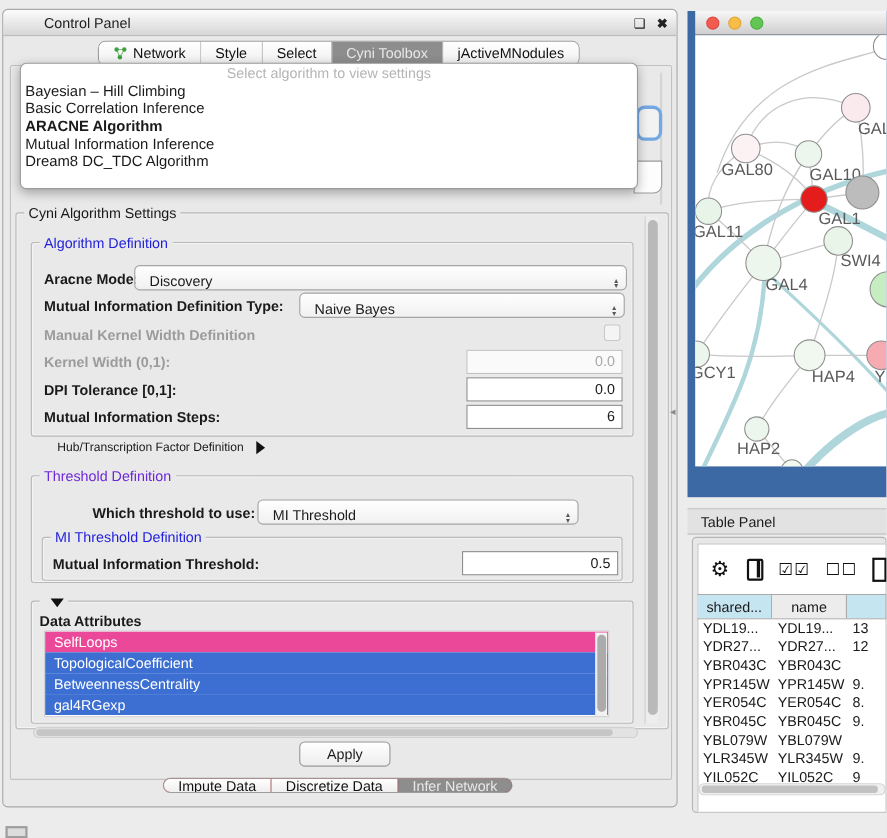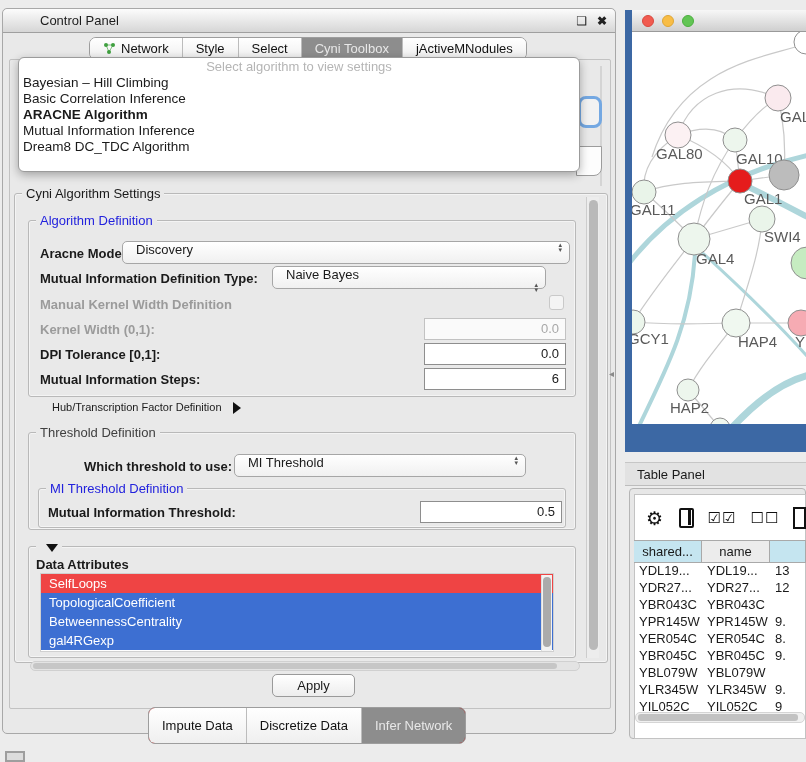--- a/index.html
+++ b/index.html
@@ -45,21 +45,21 @@
 
   
   .group { position:absolute; border:1px solid #b9b9b9; border-radius:3px;
            box-shadow:inset 0 0 0 1px #f4f4f4; }
   .legend { position:absolute; font-size:13px; background:#e9e9e9; padding:0 4px; white-space:nowrap; }
 
   label.fld { position:absolute; font-size:13px; font-weight:bold; white-space:nowrap; }
   label.dis { color:#9b9b9b; }
 
   .combo { position:absolute; height:23px; background:linear-gradient(#ffffff,#f0f0f0);
-           border:1px solid #a6a6a6; border-radius:5px; display:flex; align-items:flex-start;
+           border:1px solid #a6a6a6; border-radius:5px; display:flex; align-items:flex-end;
            font-size:13px; padding-left:13px; }
   .combo .arrows { margin-left:auto; margin-right:7px; display:flex; flex-direction:column;
                    font-size:7px; line-height:5px; color:#555; }
   .field { position:absolute; height:22px; background:#fff; border:1px solid #8e8e8e;
            font-size:13px; text-align:right; padding:0 6px; line-height:20px; }
   .field.dis { background:#fafafa; border-color:#c2c2c2; color:#a8a8a8; }
   .checkbox { position:absolute; width:15px; height:15px; background:#f4f4f4;
               border:1px solid #c9c9c9; border-radius:3px; }
 
   .tri-right { display:inline-block; width:0; height:0; border-left:8px solid #111;
@@ -80,21 +80,21 @@
   .hthumb { position:absolute; left:2px; top:1px; width:524px; height:6px; background:#c6c6c6; border-radius:3px; }
 
   .vscroll { position:absolute; left:586px; top:197px; width:13px; height:461px;
              background:#ededed; border-left:1px solid #cdcdcd; }
   .vthumb { position:absolute; left:2px; top:3px; width:9px; height:450px; background:#b9b9b9; border-radius:5px; }
 
   .apply-btn { position:absolute; left:272px; top:674px; width:83px; height:23px;
                background:linear-gradient(#ffffff,#ededed); border:1px solid #9a9a9a;
                border-radius:5px; font-size:13px; text-align:center; line-height:21px; }
 
-  .bottom-tabbar { position:absolute; left:148px; top:707px; height:37px; display:flex;
+  .bottom-tabbar { position:absolute; left:148px; top:707px; height:14px; display:flex;
                    border:1px solid #9d9d9d; border-radius:7px; overflow:hidden; background:#b91c1c; }
 
   .corner-icon { position:absolute; left:5px; top:751px; width:20px; height:11px;
                  border:2px solid #9e9e9e; background:#dcdcdc; }
   .splitter-arrow { position:absolute; left:609px; top:368px; font-size:10px; color:#8a8a8a; }
 
   
   .netwin { position:absolute; left:625px; top:10px; width:181px; height:442px; background:#3c68a4; }
   .net-titlebar { position:absolute; left:7px; top:0; width:174px; height:22px;
                   background:linear-gradient(#f7f7f7,#cfcfcf); border-bottom:1px solid #9a9a9a;
@@ -204,21 +204,21 @@
   <label class="fld" style="left:40px; top:246px;">Aracne Mode:</label>
   <div class="combo" style="left:122px; top:241px; width:448px;">
     <span>Discovery</span>
     <span class="arrows">
         <span>▴</span>
         <span>▾</span>
       </span>
   </div>
 
   <label class="fld" style="left:40px; top:271px;">Mutual Information Definition Type:</label>
-  <div class="combo" style="left:272px; top:266px; width:274px;flex-direction:column;">
+  <div class="combo" style="left:272px; top:266px; width:296px;">
     <span>Naive Bayes</span>
     <span class="arrows">
         <span>▴</span>
         <span>▾</span>
       </span>
   </div>
 
   <label class="fld dis" style="left:40px; top:297px;">Manual Kernel Width Definition</label>
   <div class="checkbox" style="left:549px; top:295px;"></div>
 
@@ -230,21 +230,21 @@
 
   <label class="fld" style="left:40px; top:372px;">Mutual Information Steps:</label>
   <div class="field" style="left:424px; top:368px; width:142px;">6</div>
 
   <div style="position:absolute; left:52px; top:401px; font-size:11px;">
     <span>Hub/Transcription Factor Definition</span>
     <span class="tri-right"></span>
   </div>
 
   <div class="group" style="left:28px; top:432px; width:548px; height:98px;"></div>
-  <span class="legend" id="threshold-title" style="left: 36px; top: 425px; color: #404040;">Threshold Definition</span>
+  <span class="legend" id="threshold-title" style="left: 36px; top: 425px; color: #6d28d9;">Threshold Definition</span>
 
   <label class="fld" style="left:84px; top:459px;">Which threshold to use:</label>
   <div class="combo" style="left:234px; top:454px; width:292px;">
     <span>MI Threshold</span>
     <span class="arrows">
         <span>▴</span>
         <span>▾</span>
       </span>
   </div>
 
@@ -256,21 +256,21 @@
 
   <div class="group" style="left:28px; top:546px; width:548px; height:112px;"></div>
   <span class="legend" style="left:36px; top:539px;">
     <span class="tri-down"></span>
   </span>
 
   <label class="fld" style="left:36px; top:557px;">Data Attributes</label>
 
   <div class="attr-list">
     <div id="attr-items">
-        <div class="attr-item" style="background: #ef4444;">SelfLoops</div>
+        <div class="attr-item" style="background: #ec4899;">SelfLoops</div>
         <div class="attr-item" style="background: rgb(61, 111, 210);">TopologicalCoefficient</div>
         <div class="attr-item" style="background: rgb(61, 111, 210);">BetweennessCentrality</div>
         <div class="attr-item" style="background: rgb(61, 111, 210);">gal4RGexp</div>
       </div>
     <div class="attr-scroll">
         <div class="attr-thumb"></div>
       </div>
   </div>
 
   <div class="hscroll">

